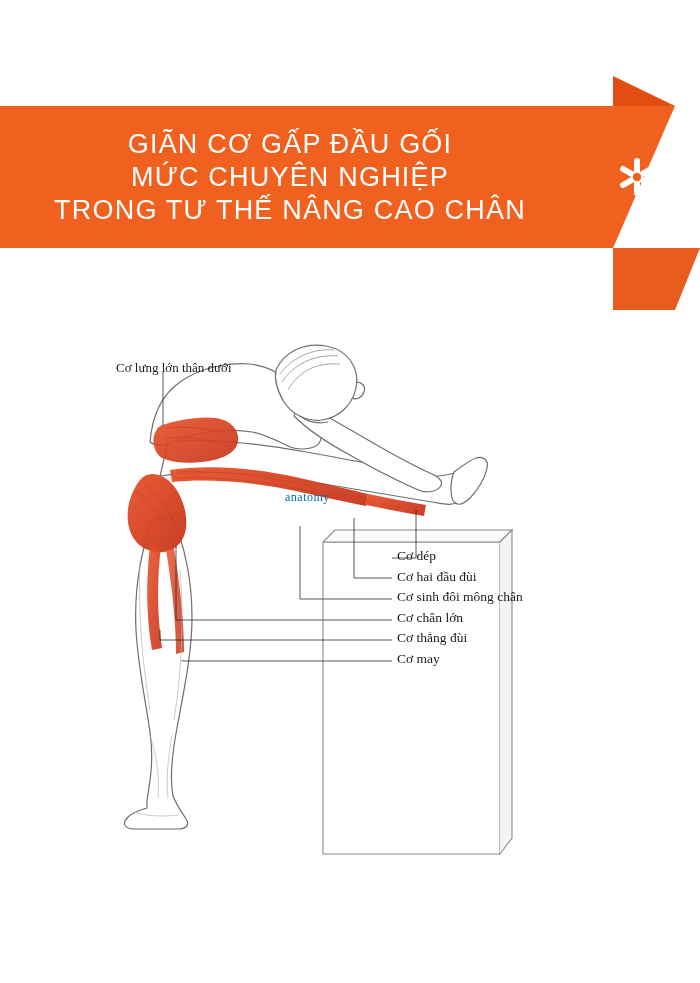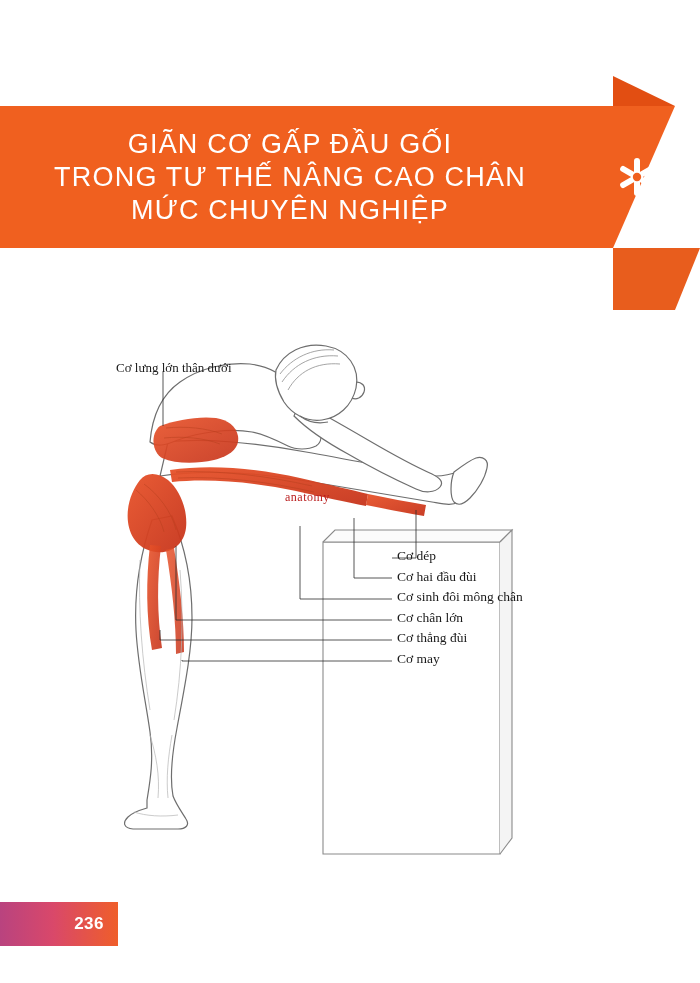--- a/index.html
+++ b/index.html
@@ -96,21 +96,21 @@
     width: 700px;
     height: 560px;
   }
   .figure svg { display: block; }
 
   .watermark {
     position: absolute;
     left: 285px;
     top: 160px;
     font-size: 12px;
-    color: #b91c1c;
+    color: #0369a1;
     letter-spacing: 0.5px;
     font-family: "Liberation Serif", serif;
     pointer-events: none;
   }
 
   
   .label {
     position: absolute;
     font-family: "Liberation Serif", serif;
     font-size: 13px;
@@ -174,22 +174,22 @@
 <body>
 
 <div class="banner-wrap">
   <div class="banner-tail-top"></div>
   <div class="banner-main"></div>
   <div class="banner-fold"></div>
   <div class="banner-tail-bottom"></div>
 
   <div class="banner-title">
     <div class="line">GIÃN CƠ GẤP ĐẦU GỐI</div>
+    <div class="line">MỨC CHUYÊN NGHIỆP</div>
     <div class="line">TRONG TƯ THẾ NÂNG CAO CHÂN</div>
-    <div class="line">MỨC CHUYÊN NGHIỆP</div>
   </div>
 
   <div class="banner-asterisk">
     <svg width="46" height="46" viewBox="0 0 46 46">
       <g fill="#ffffff">
         <rect x="20" y="4" width="6" height="38" rx="3"></rect>
         <rect x="20" y="4" width="6" height="38" rx="3" transform="rotate(60 23 23)"></rect>
         <rect x="20" y="4" width="6" height="38" rx="3" transform="rotate(120 23 23)"></rect>
       </g>
       <circle cx="23" cy="23" r="4.2" fill="#f0601f"></circle>
@@ -361,16 +361,13 @@
     <div class="label-item">Cơ dép</div>
     <div class="label-item">Cơ hai đầu đùi</div>
     <div class="label-item">Cơ sinh đôi mông chân</div>
     <div class="label-item">Cơ chân lớn</div>
     <div class="label-item">Cơ thẳng đùi</div>
     <div class="label-item">Cơ may</div>
   </div>
 </div>
 
 <div class="footer">
-  <div class="footer-tab">
-    <span class="footer-page">236</span>
-  </div>
 </div>
 
 </body></html>

